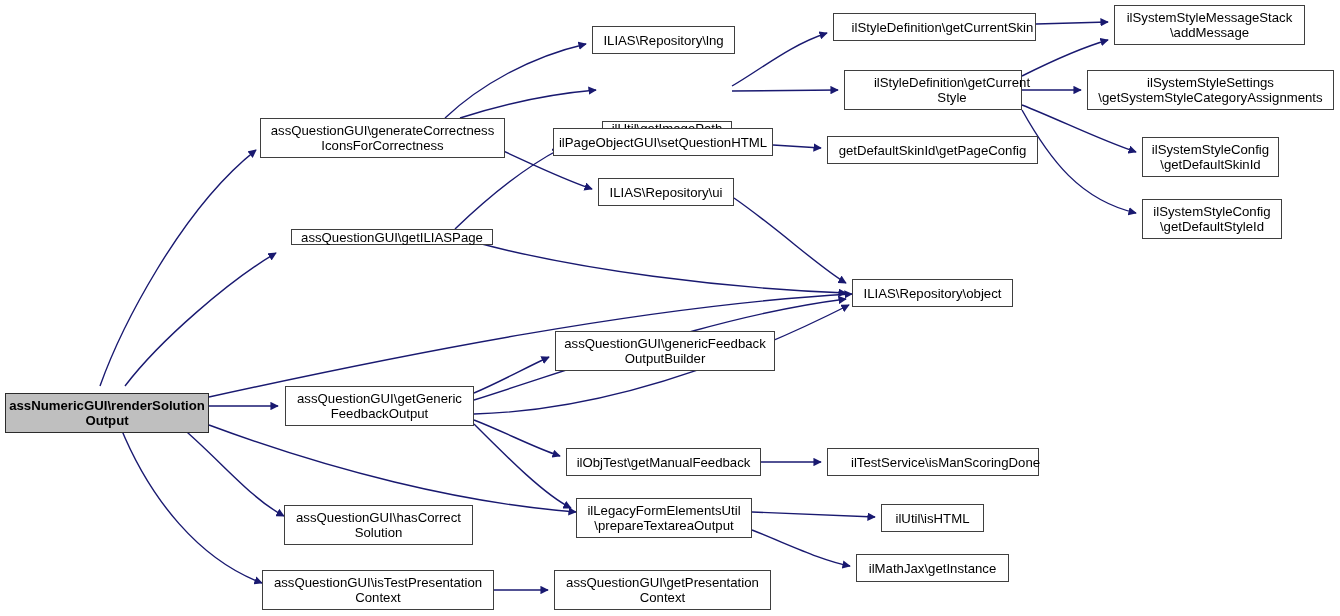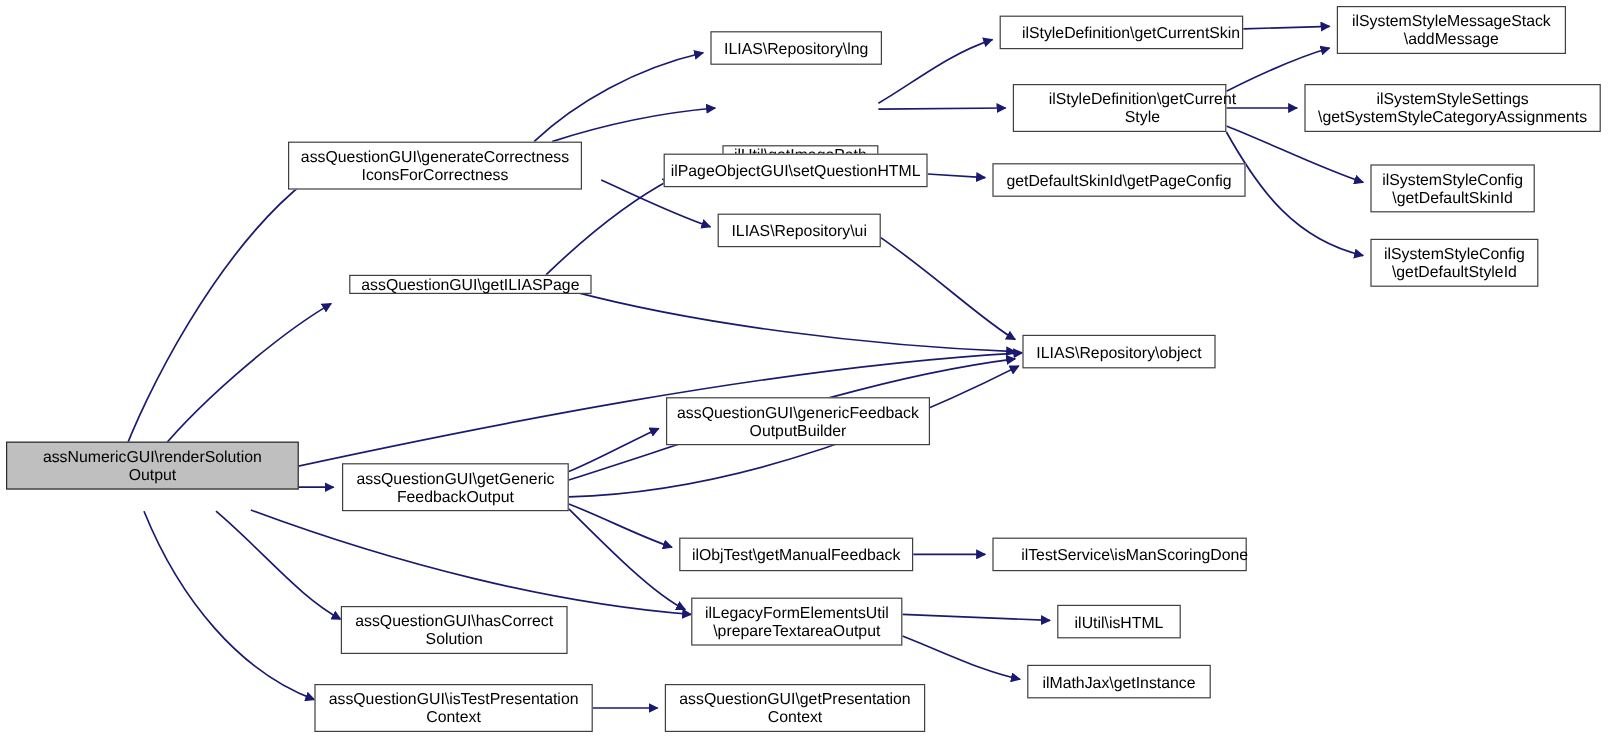--- a/index.html
+++ b/index.html
@@ -83,23 +83,23 @@
         <path d="M 474,414 C 620,410 760,350 849,305" stroke="#191970" marker-end="url(#arrow)"></path>
         <path d="M 474,420 C 505,432 535,448 560,456" stroke="#191970" marker-end="url(#arrow)"></path>
         <path d="M 474,424 C 510,460 545,495 571,508" stroke="#191970" marker-end="url(#arrow)"></path>
         <path d="M 761,462 L 821,462" stroke="#191970" marker-end="url(#arrow)"></path>
         <path d="M 752,512 L 875,517" stroke="#191970" marker-end="url(#arrow)"></path>
         <path d="M 752,530 C 790,545 820,560 850,566" stroke="#191970" marker-end="url(#arrow)"></path>
         <path d="M 494,590 L 548,590" stroke="#191970" marker-end="url(#arrow)"></path>
       </g>
   </svg>
   <div id="node-layer">
-      <div class="node root" style="left: 5px; top: 368px; width: 244px; height: 40px;">assNumericGUI\renderSolution
+      <div class="node root" style="left: 5px; top: 393px; width: 204px; height: 40px; font-weight: bold;">assNumericGUI\renderSolution
 Output</div>
-      <div class="node" style="left: 240px; top: 118px; width: 245px; height: 40px;">assQuestionGUI\generateCorrectness
+      <div class="node" style="left: 260px; top: 118px; width: 245px; height: 40px;">assQuestionGUI\generateCorrectness
 IconsForCorrectness</div>
       <div class="node" style="left: 276px; top: 229px; width: 202px; height: 16px; margin-left: 15px;">assQuestionGUI\getILIASPage</div>
       <div class="node" style="left: 285px; top: 386px; width: 189px; height: 40px;">assQuestionGUI\getGeneric
 FeedbackOutput</div>
       <div class="node" style="left: 284px; top: 505px; width: 189px; height: 40px;">assQuestionGUI\hasCorrect
 Solution</div>
       <div class="node" style="left: 262px; top: 570px; width: 232px; height: 40px;">assQuestionGUI\isTestPresentation
 Context</div>
       <div class="node" style="left: 592px; top: 26px; width: 143px; height: 28px;">ILIAS\Repository\lng</div>
       <div class="node" style="left: 602px; top: 77px; width: 130px; height: 14px; margin-top: 44px;">ilUtil\getImagePath</div>

